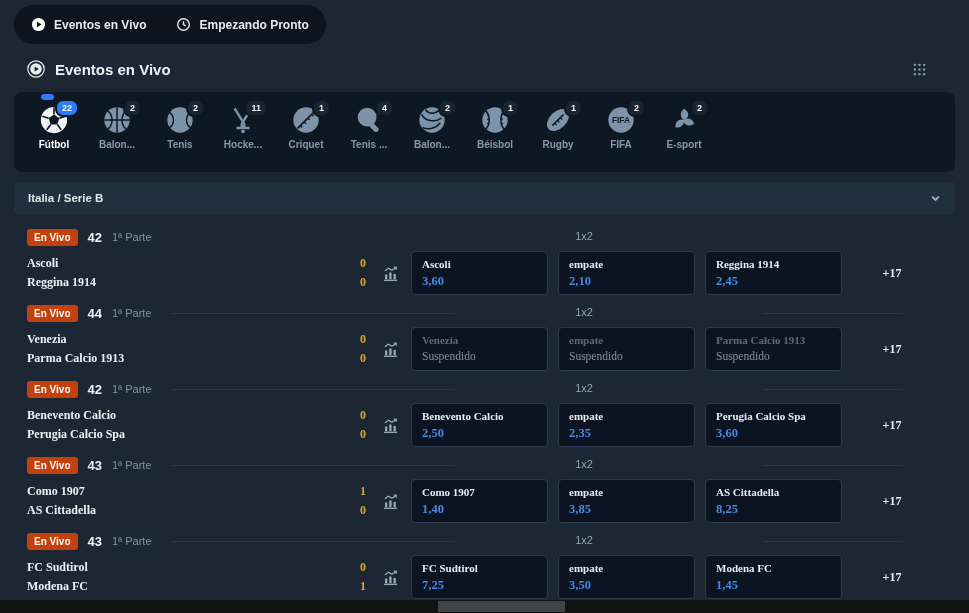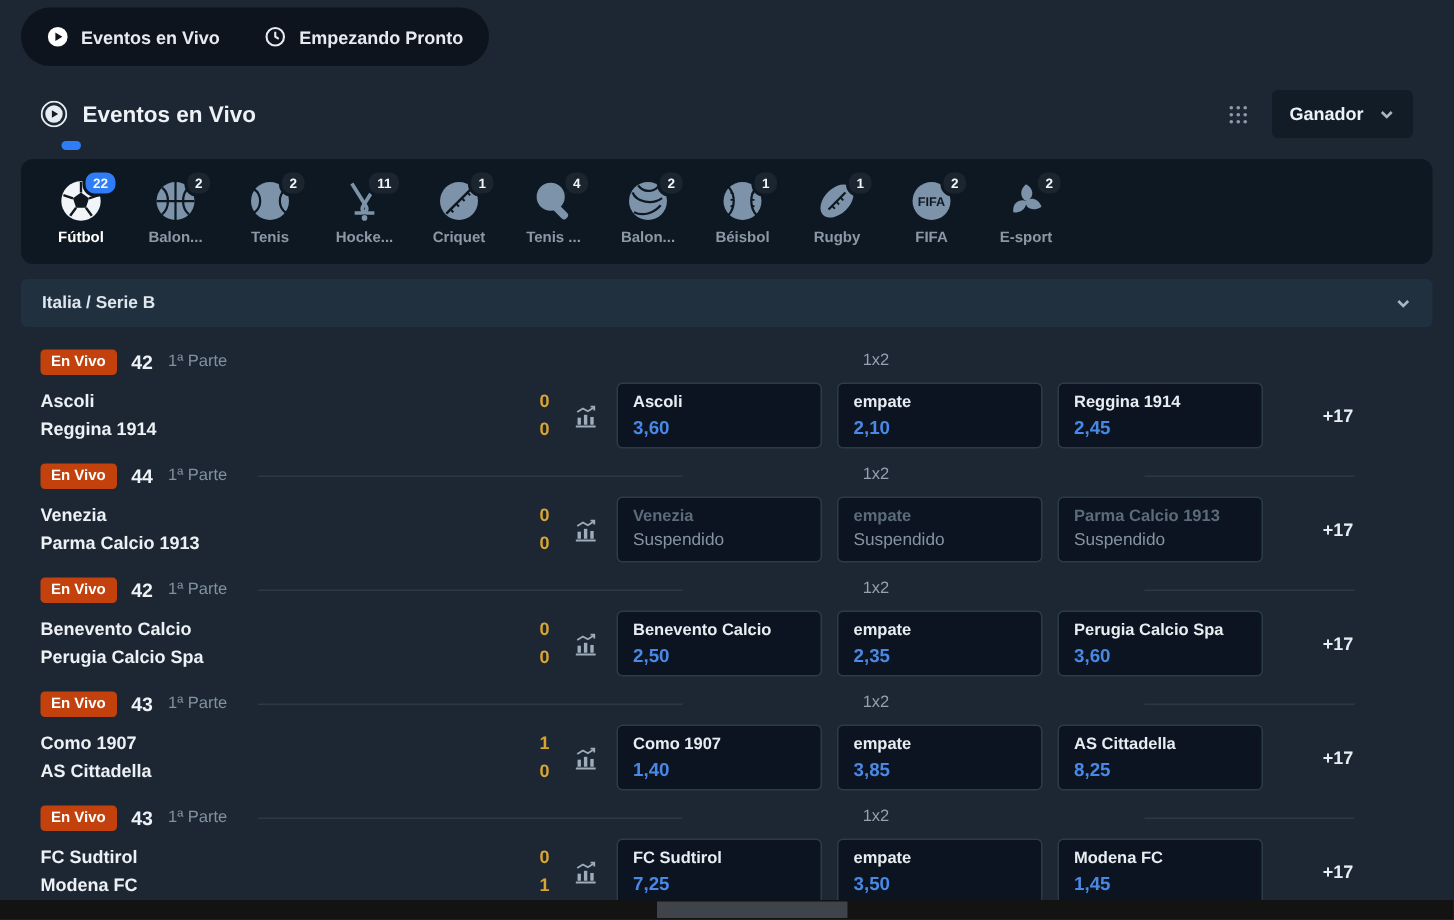--- a/index.html
+++ b/index.html
@@ -23,21 +23,21 @@
   .ph-right{display:flex;align-items:center;}
   .grid-icon{color:#8e9bab;margin-right:16px;display:flex;cursor:pointer;}
   .market-btn{background:#121c27;border-radius:4px;padding:9px 12px;display:flex;align-items:center;
     gap:10px;color:#eef2f6;font-weight:bold;font-size:12px;cursor:pointer;}
   .market-btn .chev{color:#aab6c2;display:flex;}
   
   .scroll-indicator{position:absolute;left:41px;top:94px;width:13px;height:6px;
     border-radius:3px;background:#2e7cf6;}
   
   .sports-panel{margin:0 14px;background:#0e1822;border-radius:8px;
-    padding:13px 16px 9px;display:flex;gap:15px;height:70px;box-sizing:border-box;}
+    padding:13px 16px 9px;display:flex;gap:15px;height:80px;box-sizing:border-box;}
   .sport-tab{width:48px;display:flex;flex-direction:column;align-items:center;cursor:pointer;}
   .sport-icon-wrap{position:relative;width:30px;height:30px;color:#7d93a9;}
   .sport-badge{position:absolute;top:-6px;right:-10px;background:#1b2530;color:#f2f5f7;
     font-size:9px;font-weight:bold;padding:2px 5px;border-radius:8px;border:2px solid #0e1822;}
   .sport-tab.active .sport-badge{background:#2e7cf6;}
   .sport-label{margin-top:4px;font-size:10px;font-weight:bold;color:#8b99a7;white-space:nowrap;}
   .sport-tab.active .sport-label{color:#ffffff;}
   
   .league-bar{margin:10px 14px 0;height:32px;background:#20303e;border-radius:4px;
     display:flex;align-items:center;justify-content:space-between;padding:0 14px;cursor:pointer;}
@@ -50,21 +50,21 @@
   .live-badge{background:#c2410c;color:#fff;font-size:10px;font-weight:bold;
     padding:3px 7px;border-radius:3px;}
   .minute{color:#eef2f6;font-weight:bold;font-size:13px;margin-left:10px;}
   .period{color:#8191a1;font-size:11px;margin-left:10px;}
   .market-label{position:absolute;left:584px;top:4px;transform:translateX(-50%);
     color:#93a1b0;font-size:11px;}
   .divider{position:absolute;top:11px;height:1px;background:#2b3947;}
   .d-left{left:172px;width:283px;}
   .d-right{left:763px;width:140px;}
   .match-row:first-child .divider{display:none;}
-  .row-body{display:flex;align-items:center;padding:3px 27px 0;}
+  .row-body{display:flex;align-items:center;padding:3px 27px 0;font-family:Liberation Serif, serif;}
   .teams{flex:1;min-width:0;cursor:pointer;}
   .team{color:#edf1f5;font-weight:bold;font-size:12px;line-height:19px;
     white-space:nowrap;overflow:hidden;text-overflow:ellipsis;}
   .scores{width:18px;text-align:center;color:#d9a531;font-weight:bold;font-size:12px;}
   .score{line-height:19px;}
   .stats-icon{margin:0 12px 0 10px;display:flex;cursor:pointer;}
   .odds-group{display:flex;gap:10px;}
   .odd-box{width:137px;height:44px;background:#0b1420;border:1px solid #2c3b4a;border-radius:4px;
     padding:6px 10px;box-sizing:border-box;cursor:pointer;}
   .odd-name{color:#e8edf2;font-weight:bold;font-size:11px;white-space:nowrap;
@@ -132,28 +132,20 @@
           <circle cx="7" cy="2" r="1.3"></circle>
           <circle cx="12" cy="2" r="1.3"></circle>
           <circle cx="2" cy="7" r="1.3"></circle>
           <circle cx="7" cy="7" r="1.3"></circle>
           <circle cx="12" cy="7" r="1.3"></circle>
           <circle cx="2" cy="12" r="1.3"></circle>
           <circle cx="7" cy="12" r="1.3"></circle>
           <circle cx="12" cy="12" r="1.3"></circle>
         </svg>
       </span>
-    <div class="market-btn">
-      <span>Ganador</span>
-      <span class="chev" id="market-chev">
-          <svg width="11" height="11" viewBox="0 0 10 10" fill="none" stroke="currentColor" stroke-width="1.6">
-            <path d="M2 3.3l3 3 3-3"></path>
-          </svg>
-        </span>
-    </div>
   </div>
 </div>
 
 <div class="scroll-indicator"></div>
 
 <div class="sports-panel">
     <div class="sport-tab active">
     <div class="sport-icon-wrap">
       <span class="sport-icon"><svg width="30" height="30" viewBox="0 0 32 32">
             <circle cx="16" cy="16" r="14" fill="#f2f5f8"></circle>

